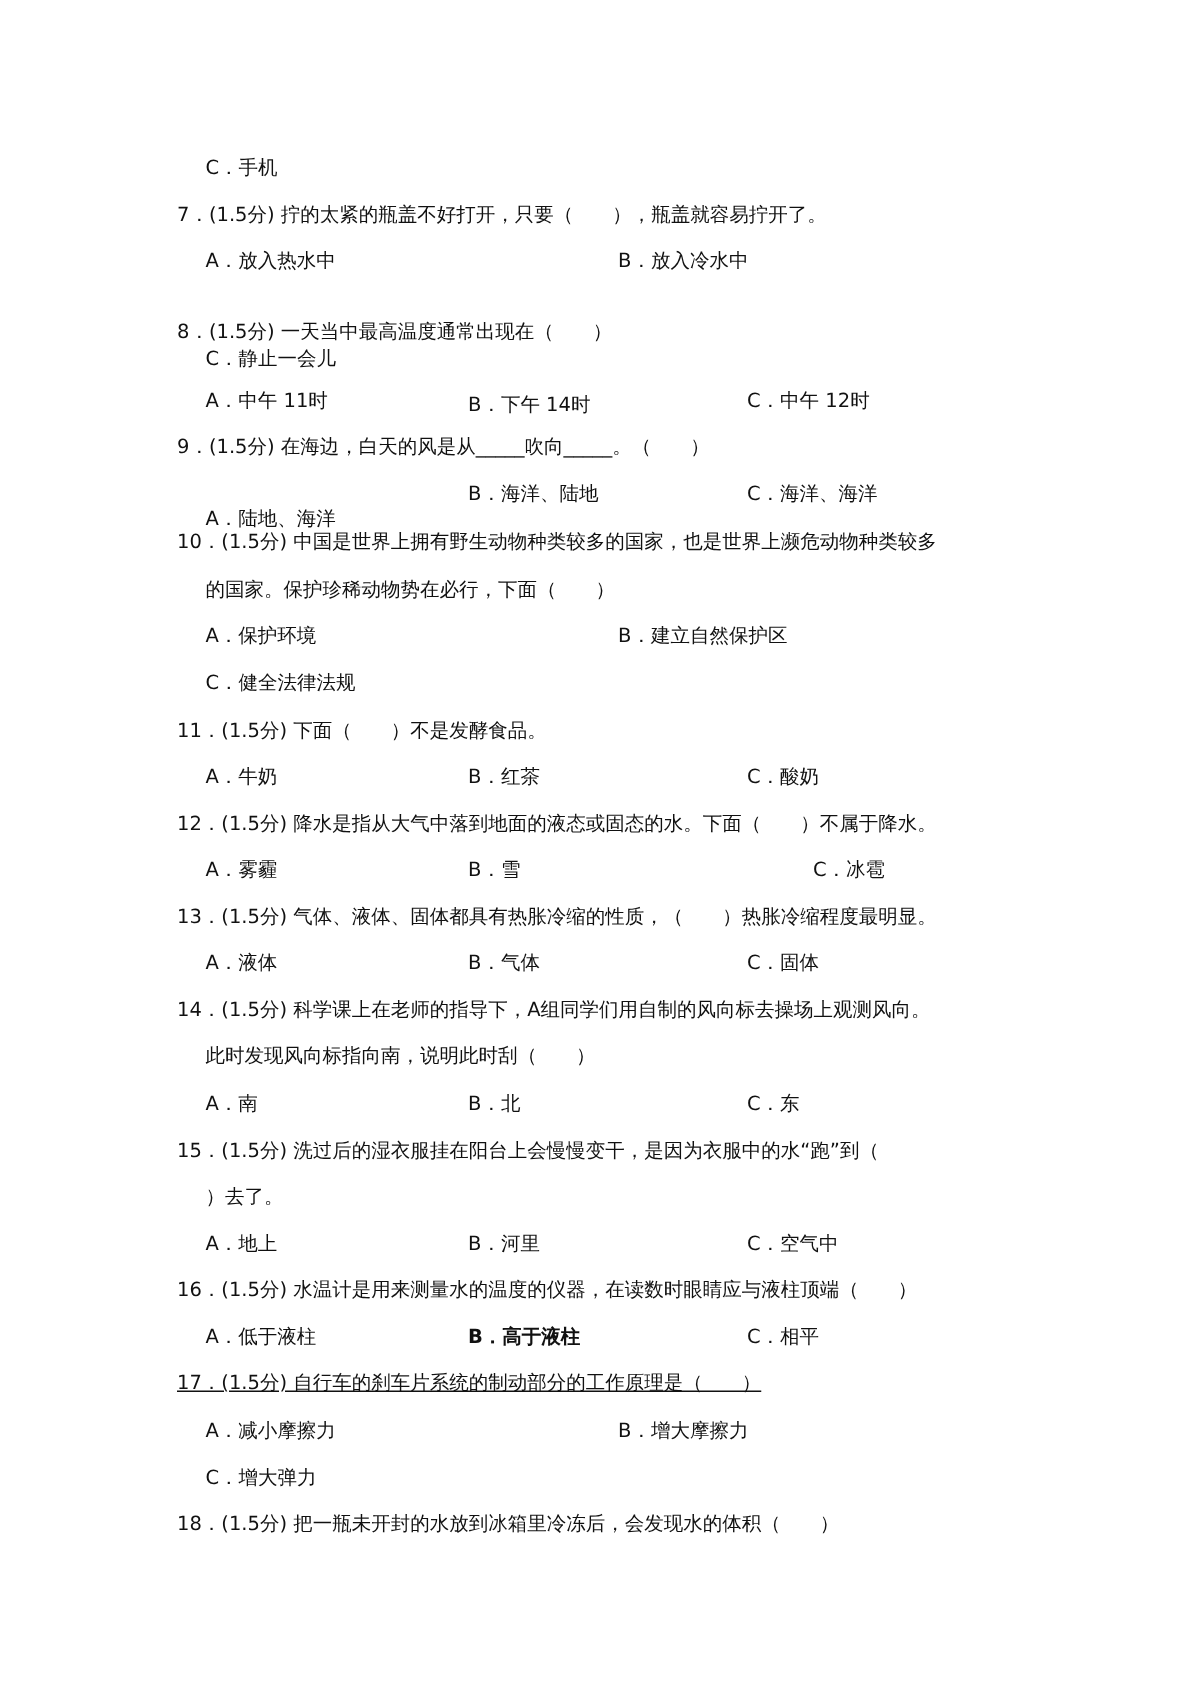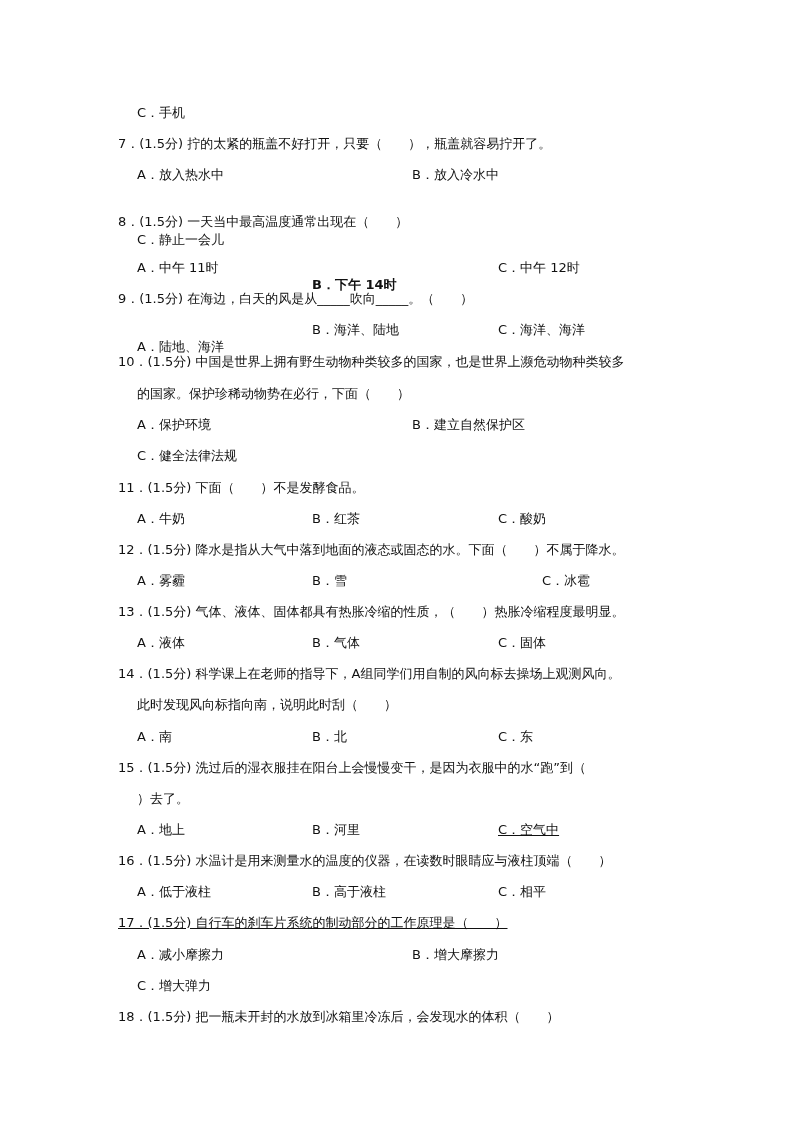--- a/index.html
+++ b/index.html
@@ -17,21 +17,21 @@
 <body>
 
 <div id="doc">
     <div class="line opt" style="top: 104px; left: 137px;">C．手机</div>
     <div class="line q" style="top: 135px;">7．(1.5分) 拧的太紧的瓶盖不好打开，只要（　　），瓶盖就容易拧开了。</div>
     <div class="line opt" style="top: 166px; left: 137px;">A．放入热水中</div>
     <div class="line opt" style="top: 166px; left: 412px;">B．放入冷水中</div>
     <div class="line opt" style="top: 197px; left: 137px; margin-top: 34px;">C．静止一会儿</div>
     <div class="line q" style="top: 213px;">8．(1.5分) 一天当中最高温度通常出现在（　　）</div>
     <div class="line opt" style="top: 259px; left: 137px;">A．中午 11时</div>
-    <div class="line opt" style="top: 276px; left: 312px; font-weight: bold;">B．下午 14时</div>
+    <div class="line opt" style="top: 262px; left: 312px;">B．下午 14时</div>
     <div class="line opt" style="top: 259px; left: 498px;">C．中午 12时</div>
     <div class="line q" style="top: 290px;">9．(1.5分) 在海边，白天的风是从_____吹向_____。（　　）</div>
     <div class="line opt" style="top: 338px; left: 137px;">A．陆地、海洋</div>
     <div class="line opt" style="top: 321px; left: 312px;">B．海洋、陆地</div>
     <div class="line opt" style="top: 321px; left: 498px;">C．海洋、海洋</div>
     <div class="line q" style="top: 353px;">10．(1.5分) 中国是世界上拥有野生动物种类较多的国家，也是世界上濒危动物种类较多</div>
     <div class="line cont" style="top: 385px;">的国家。保护珍稀动物势在必行，下面（　　）</div>
     <div class="line opt" style="top: 416px; left: 137px;">A．保护环境</div>
     <div class="line opt" style="top: 416px; left: 412px;">B．建立自然保护区</div>
     <div class="line opt" style="top: 447px; left: 137px;">C．健全法律法规</div>
@@ -49,23 +49,23 @@
     <div class="line opt" style="top: 634px; left: 498px;">C．固体</div>
     <div class="line q" style="top: 665px;">14．(1.5分) 科学课上在老师的指导下，A组同学们用自制的风向标去操场上观测风向。</div>
     <div class="line cont" style="top: 696px;">此时发现风向标指向南，说明此时刮（　　）</div>
     <div class="line opt" style="top: 728px; left: 137px;">A．南</div>
     <div class="line opt" style="top: 728px; left: 312px;">B．北</div>
     <div class="line opt" style="top: 728px; left: 498px;">C．东</div>
     <div class="line q" style="top: 759px;">15．(1.5分) 洗过后的湿衣服挂在阳台上会慢慢变干，是因为衣服中的水“跑”到（</div>
     <div class="line cont" style="top: 790px;">）去了。</div>
     <div class="line opt" style="top: 821px; left: 137px;">A．地上</div>
     <div class="line opt" style="top: 821px; left: 312px;">B．河里</div>
-    <div class="line opt" style="top: 821px; left: 498px; text-decoration: underline;">C．空气中</div>
+    <div class="line opt" style="top: 821px; left: 498px;">C．空气中</div>
     <div class="line q" style="top: 852px;">16．(1.5分) 水温计是用来测量水的温度的仪器，在读数时眼睛应与液柱顶端（　　）</div>
     <div class="line opt" style="top: 883px; left: 137px;">A．低于液柱</div>
-    <div class="line opt" style="top: 883px; left: 312px;">B．高于液柱</div>
+    <div class="line opt" style="top: 883px; left: 312px; font-weight: bold;">B．高于液柱</div>
     <div class="line opt" style="top: 883px; left: 498px; text-align: right;">C．相平</div>
     <div class="line q" style="top: 914px; text-decoration: underline;">17．(1.5分) 自行车的刹车片系统的制动部分的工作原理是（　　）</div>
     <div class="line opt" style="top: 946px; left: 137px;">A．减小摩擦力</div>
     <div class="line opt" style="top: 946px; left: 412px;">B．增大摩擦力</div>
     <div class="line opt" style="top: 977px; left: 137px;">C．增大弹力</div>
     <div class="line q" style="top: 1008px;">18．(1.5分) 把一瓶未开封的水放到冰箱里冷冻后，会发现水的体积（　　）</div>
   </div>
 
 </body></html>

